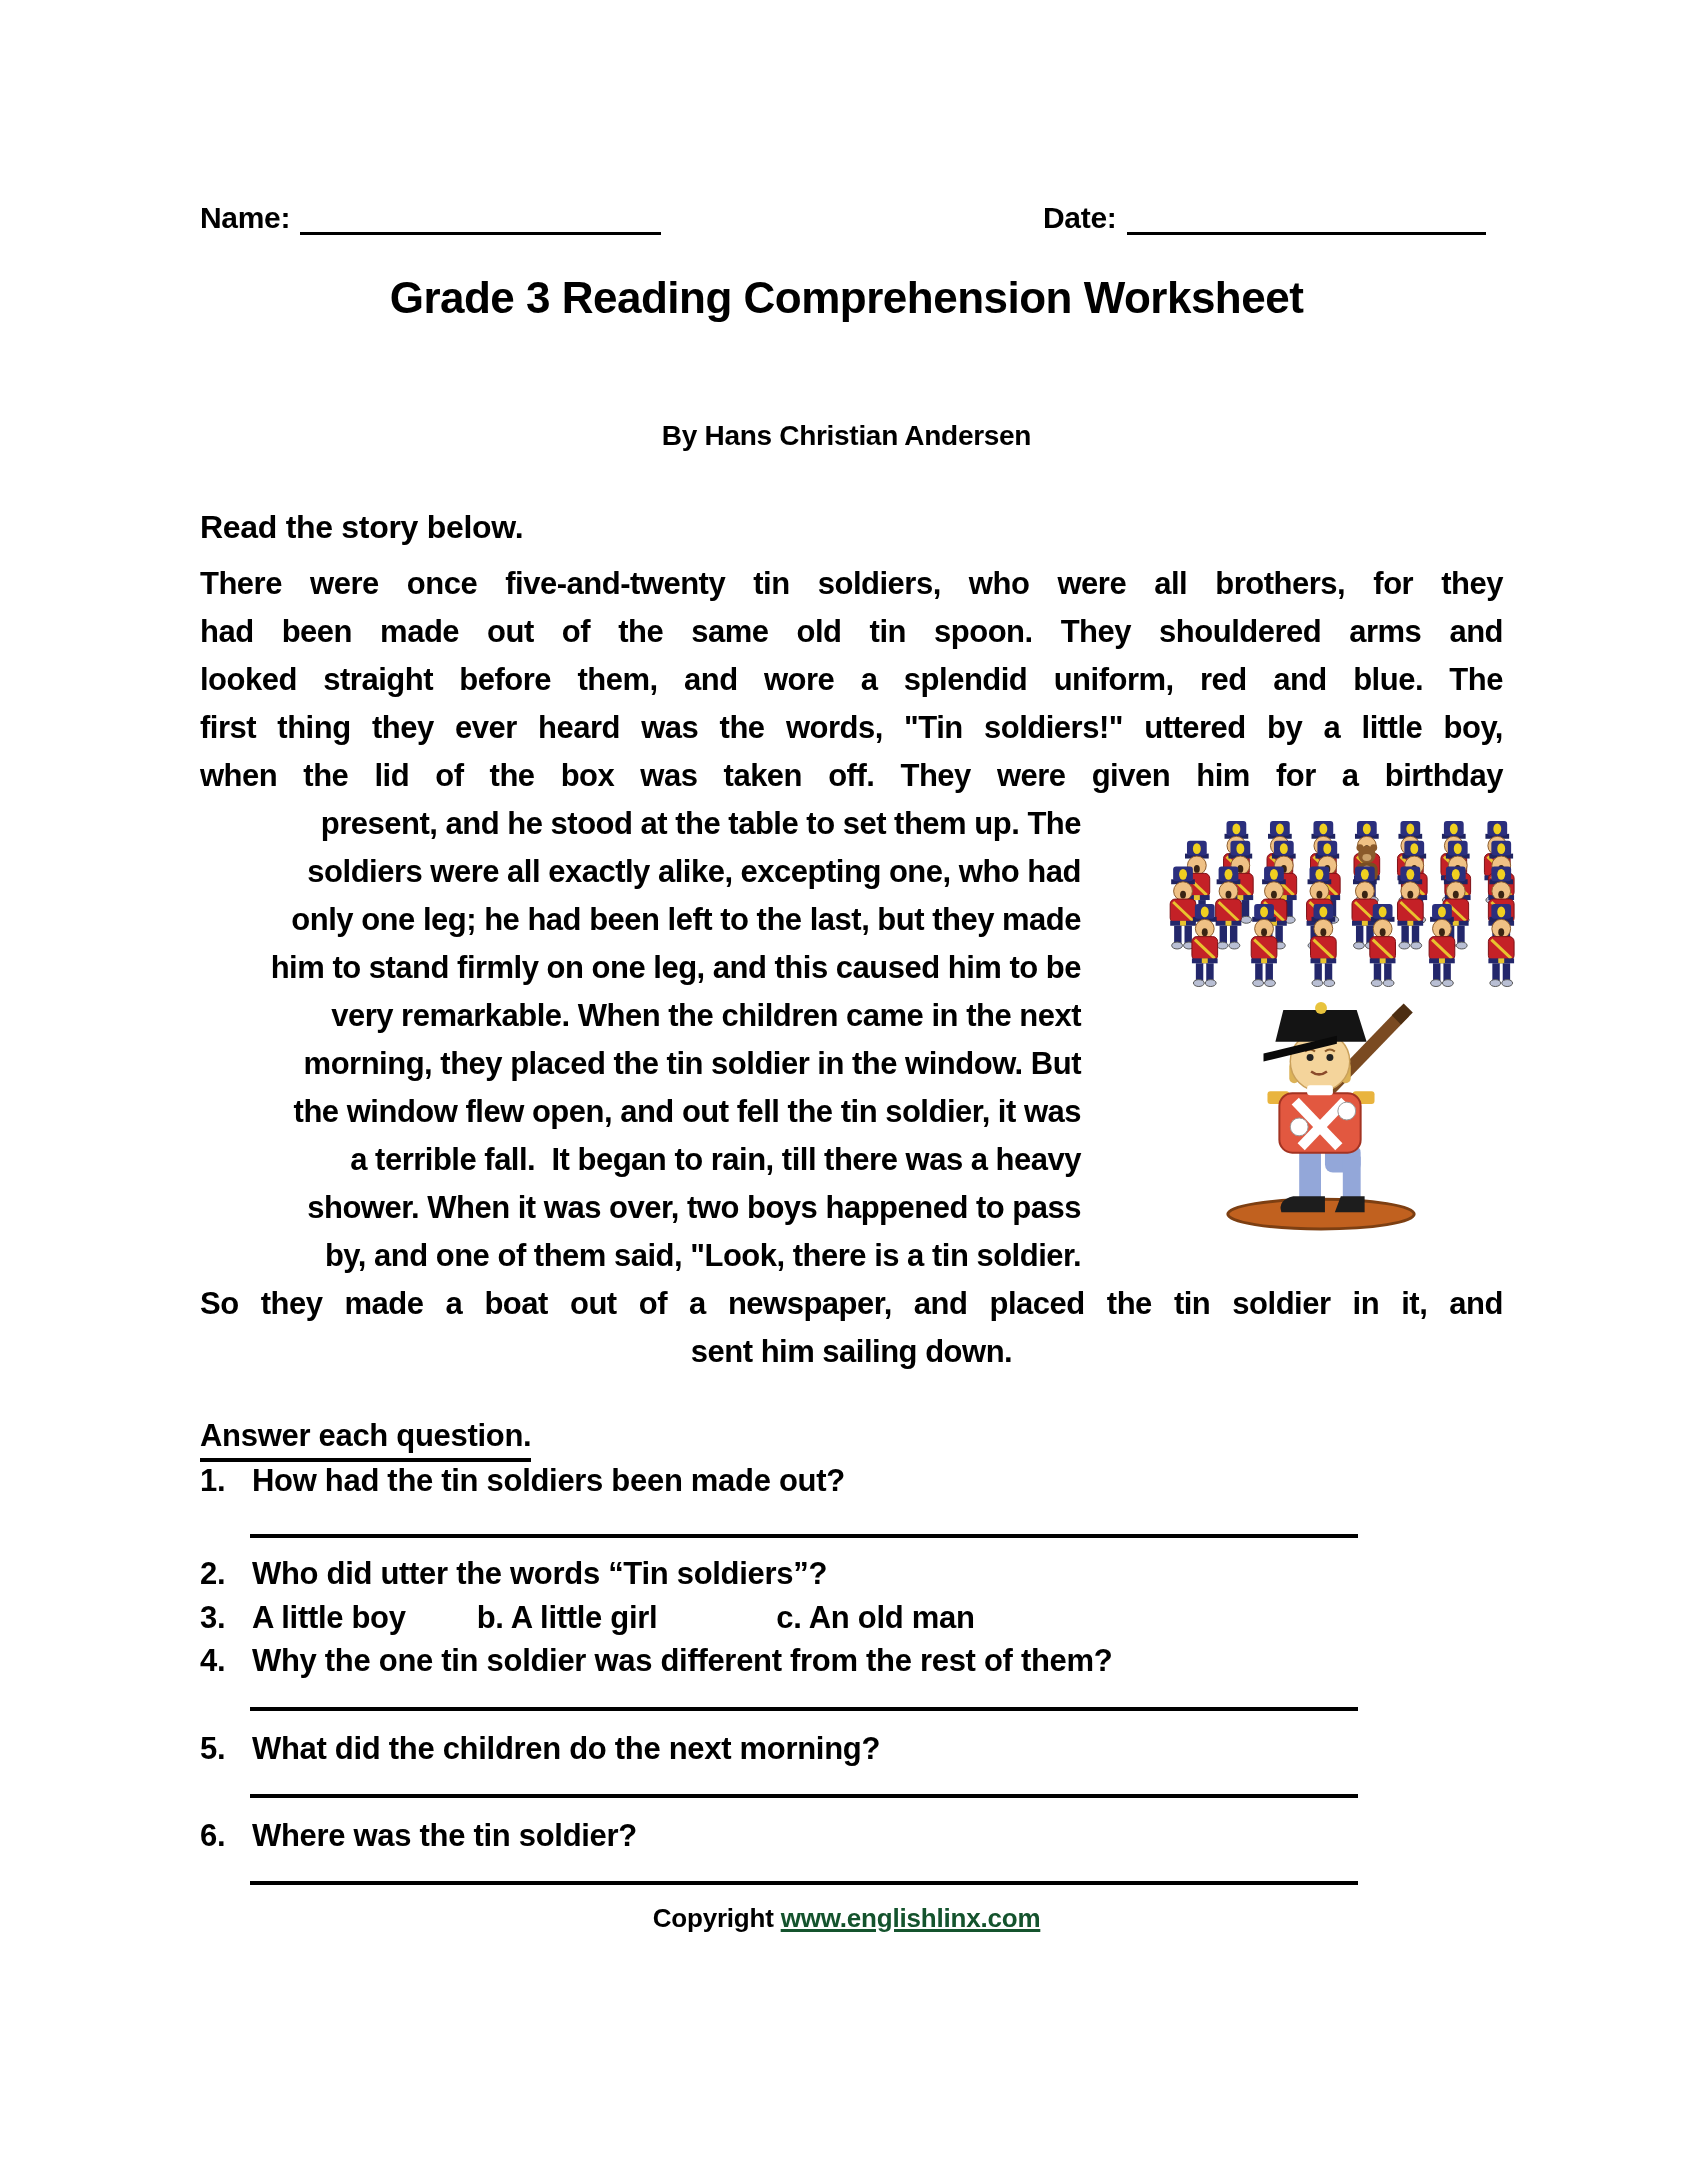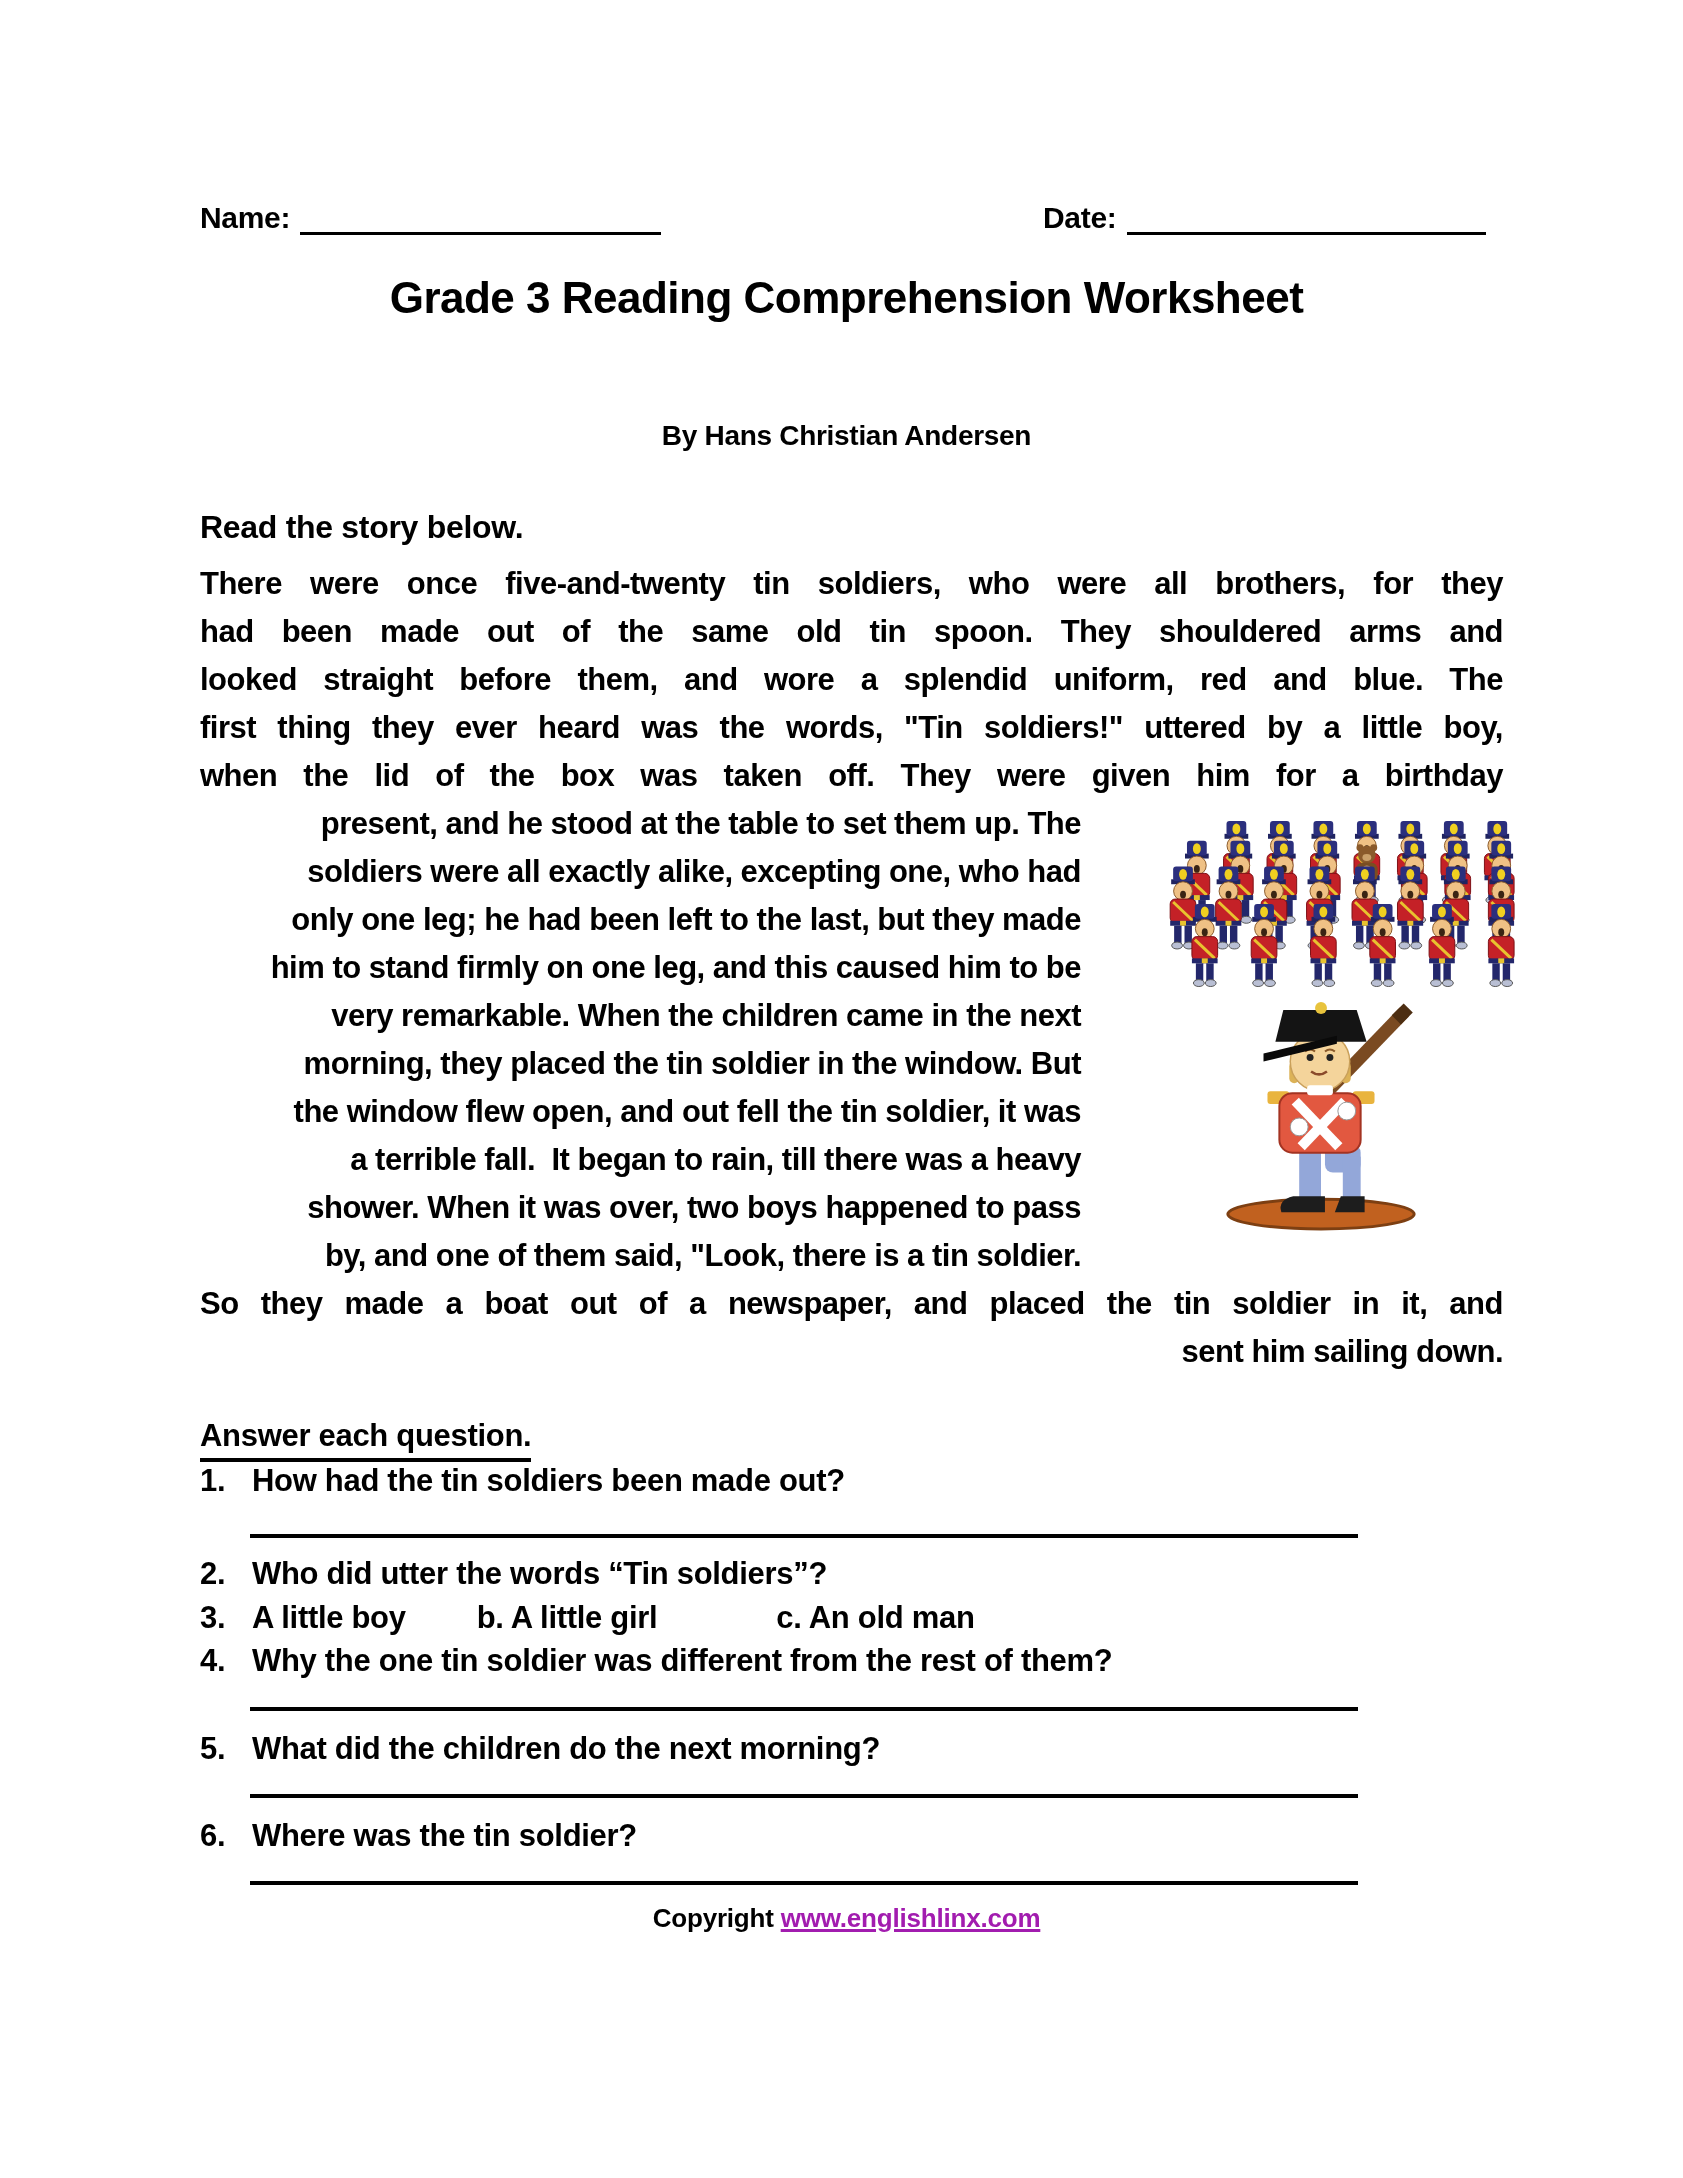--- a/index.html
+++ b/index.html
@@ -24,34 +24,34 @@
   .title{left:198px;top:273px;width:1297px;text-align:center;font-size:44px;letter-spacing:-0.5px;}
   .subtitle{left:198px;top:364px;width:1297px;text-align:center;font-size:38px;letter-spacing:-0.5px;}
   .byline{left:198px;top:420px;width:1297px;text-align:center;font-size:28px;letter-spacing:-0.3px;}
   .instruction{left:200px;top:509px;font-size:32px;letter-spacing:-0.3px;text-align:right;}
 
   
   .story{left:200px;top:560px;width:1303px;font-size:31px;letter-spacing:-0.5px;}
   .story-line{line-height:48px;height:48px;}
   .full{text-align:justify;text-align-last:justify;}
   .narrow{width:881px;white-space:pre;text-align:right;}
-  .plain{text-align:right;white-space:pre;}
+  .plain{text-align:center;white-space:pre;}
 
   
   .q-heading{left:200px;top:1418px;font-size:31px;letter-spacing:-0.3px;}
   .q-heading span{display:inline-block;border-bottom:4px solid #000;padding-bottom:4px;}
   .q-row{left:200px;font-size:31px;letter-spacing:-0.3px;display:flex;}
   .q-num{width:52px;flex:0 0 52px;}
   .q-opt-b{margin-left:71px;}
   .q-opt-c{margin-left:119px;}
   .answer-line{left:250px;width:1108px;height:0;border-top:4px solid #000;}
 
   
   .footer{left:198px;top:1903px;width:1297px;text-align:center;font-size:26px;letter-spacing:-0.2px;}
-  .footer a{color:#a21caf;text-decoration:underline;text-decoration-thickness:3px;}
+  .footer a{color:#14532d;text-decoration:underline;text-decoration-thickness:3px;}
 </style>
 </head>
 <body>
 
 <div class="page">
 
   <div class="abs fill-row" style="left:200px;top:198px;">
     <span>Name:</span>
     <span class="blank-line blank-name"></span>
   </div>

